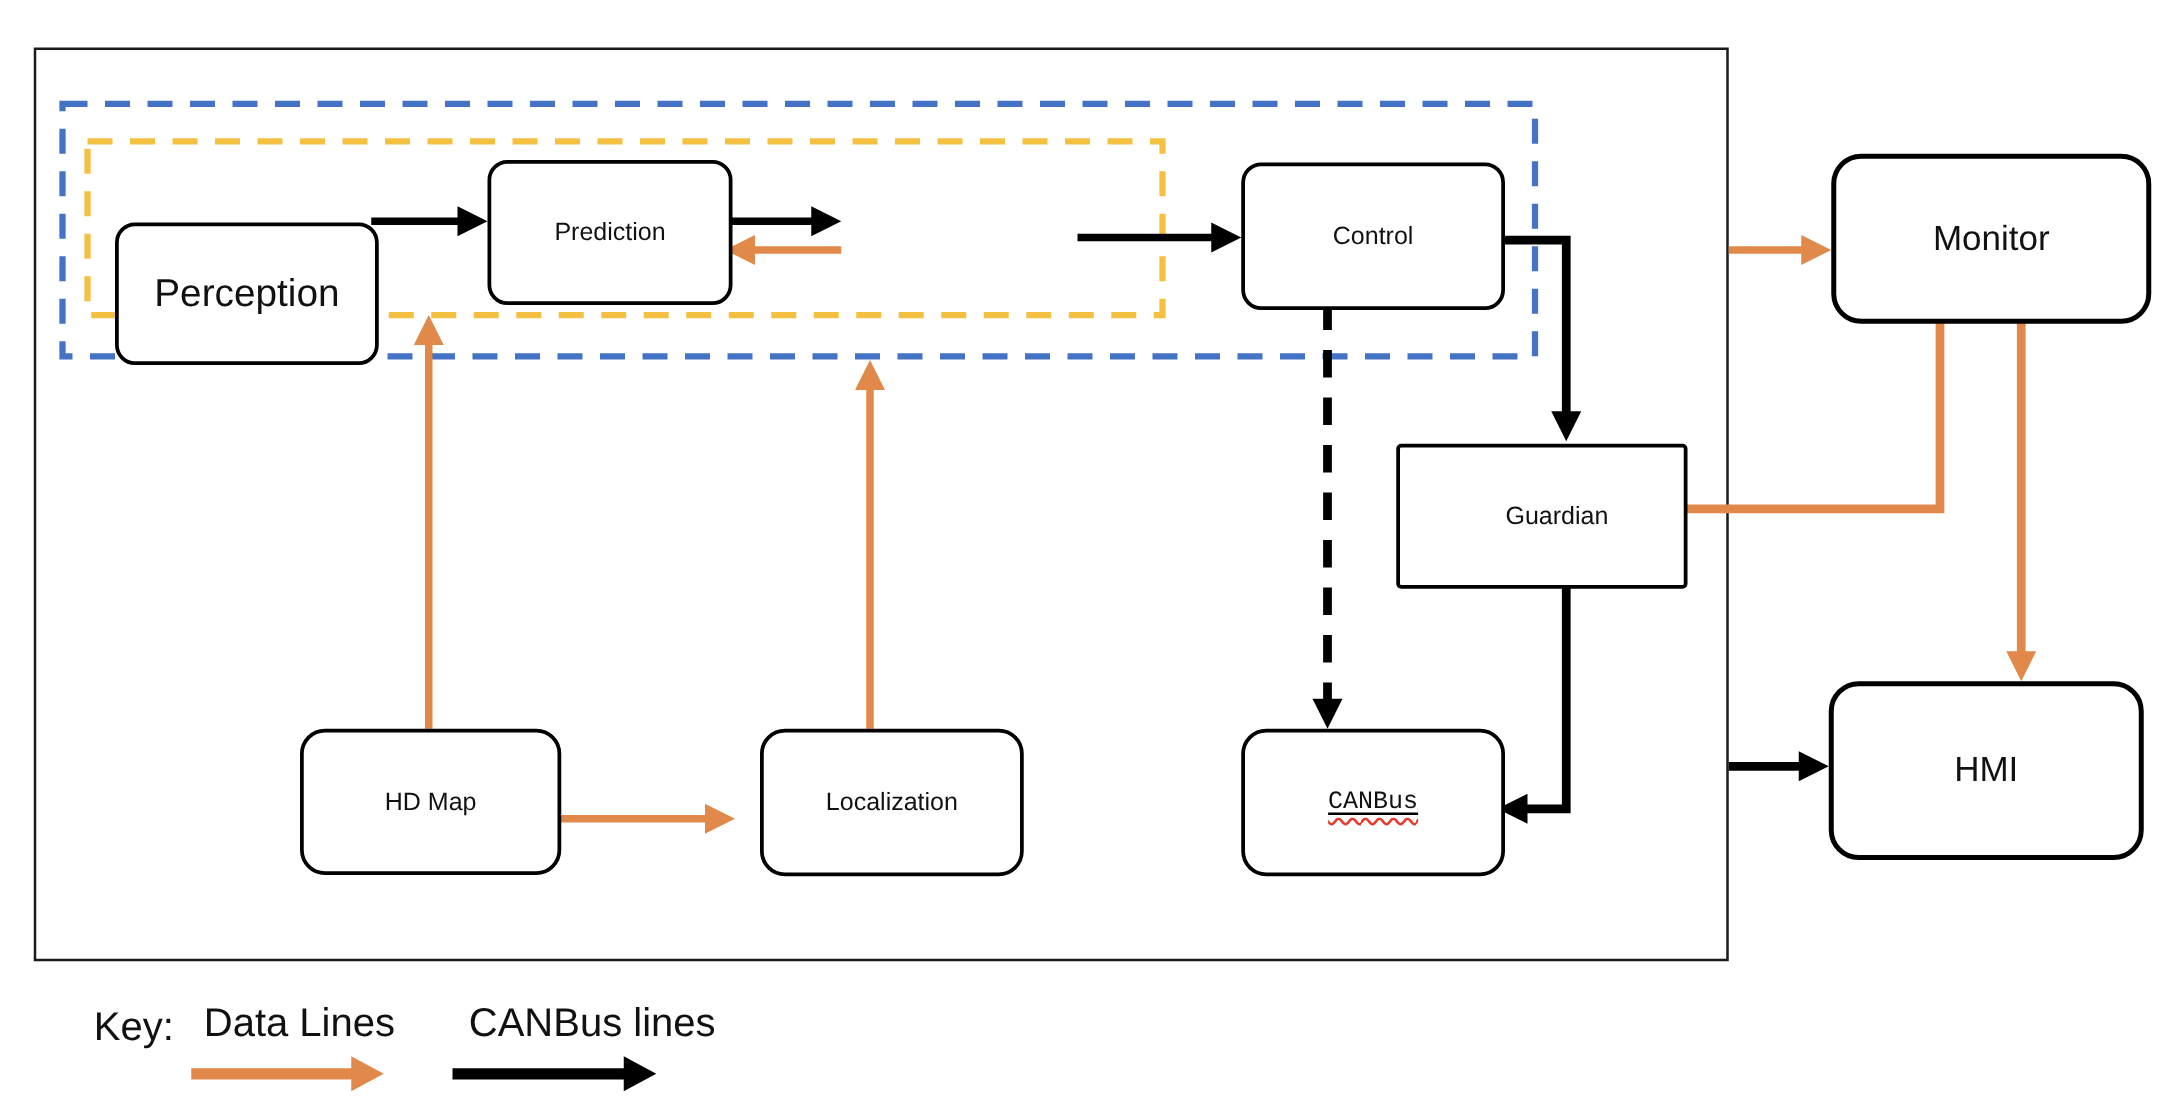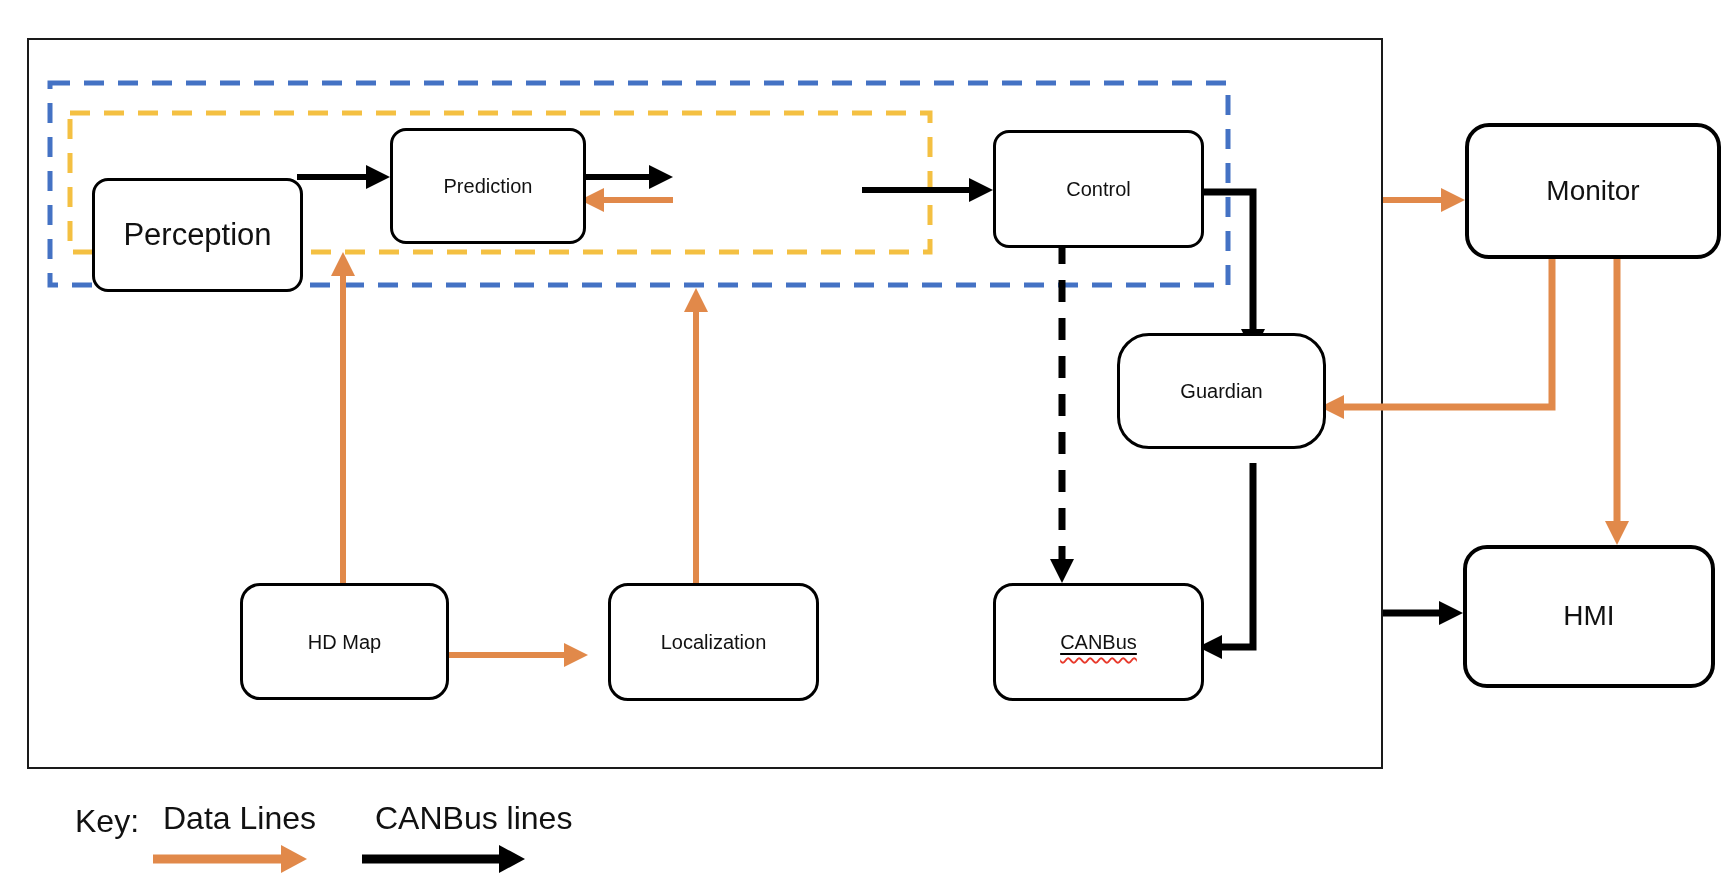--- a/index.html
+++ b/index.html
@@ -9,22 +9,22 @@
   .boundary{position:absolute;left:27px;top:38px;width:1352px;height:727px;
             border:2px solid #1a1a1a;background:transparent;}
   svg.wires{position:absolute;left:0;top:0;width:1732px;height:882px;pointer-events:none;}
   .node{position:absolute;background:#fff;border:3px solid #000;border-radius:16px;
         display:flex;align-items:center;justify-content:center;
         font-size:20px;line-height:1.1;white-space:nowrap;z-index:3;}
   #n-perception{left:92px;top:134px;width:205px;height:108px;font-size:31px;margin-top:44px;}
   #n-prediction{left:390px;top:128px;width:190px;height:110px;}
   #n-planning{left:673px;top:128px;width:189px;height:110px;}
   #n-control{left:993px;top:130px;width:205px;height:112px;}
-  #n-guardian{left:1117px;top:333px;width:203px;height:110px;border-radius:32px;}
-  #n-canbus{left:993px;top:583px;width:205px;height:112px;border-radius:20px;}
+  #n-guardian{left:1117px;top:355px;width:203px;height:110px;border-radius:4px;padding-left:24px;}
+  #n-canbus{left:993px;top:583px;width:205px;height:112px;border-radius:20px;font-family:Liberation Mono, monospace;}
   #n-hdmap{left:240px;top:583px;width:203px;height:111px;border-radius:20px;}
   #n-localization{left:608px;top:583px;width:205px;height:112px;border-radius:20px;}
   #n-monitor{left:1465px;top:123px;width:248px;height:128px;border-width:4px;border-radius:24px;font-size:28px;}
   #n-hmi{left:1463px;top:545px;width:244px;height:135px;border-width:4px;border-radius:24px;font-size:28px;}
   .squiggle{text-decoration:underline wavy #e8392b;text-decoration-thickness:2px;text-underline-offset:8px;}
   .plainline{text-decoration:underline solid #000;text-decoration-thickness:2px;text-underline-offset:4px;}
   .keytext{position:absolute;font-size:32px;z-index:3;}
   #key-label{left:75px;top:803px;}
   #key-data-label{left:163px;top:800px;}
   #key-control-label{left:375px;top:800px;}

